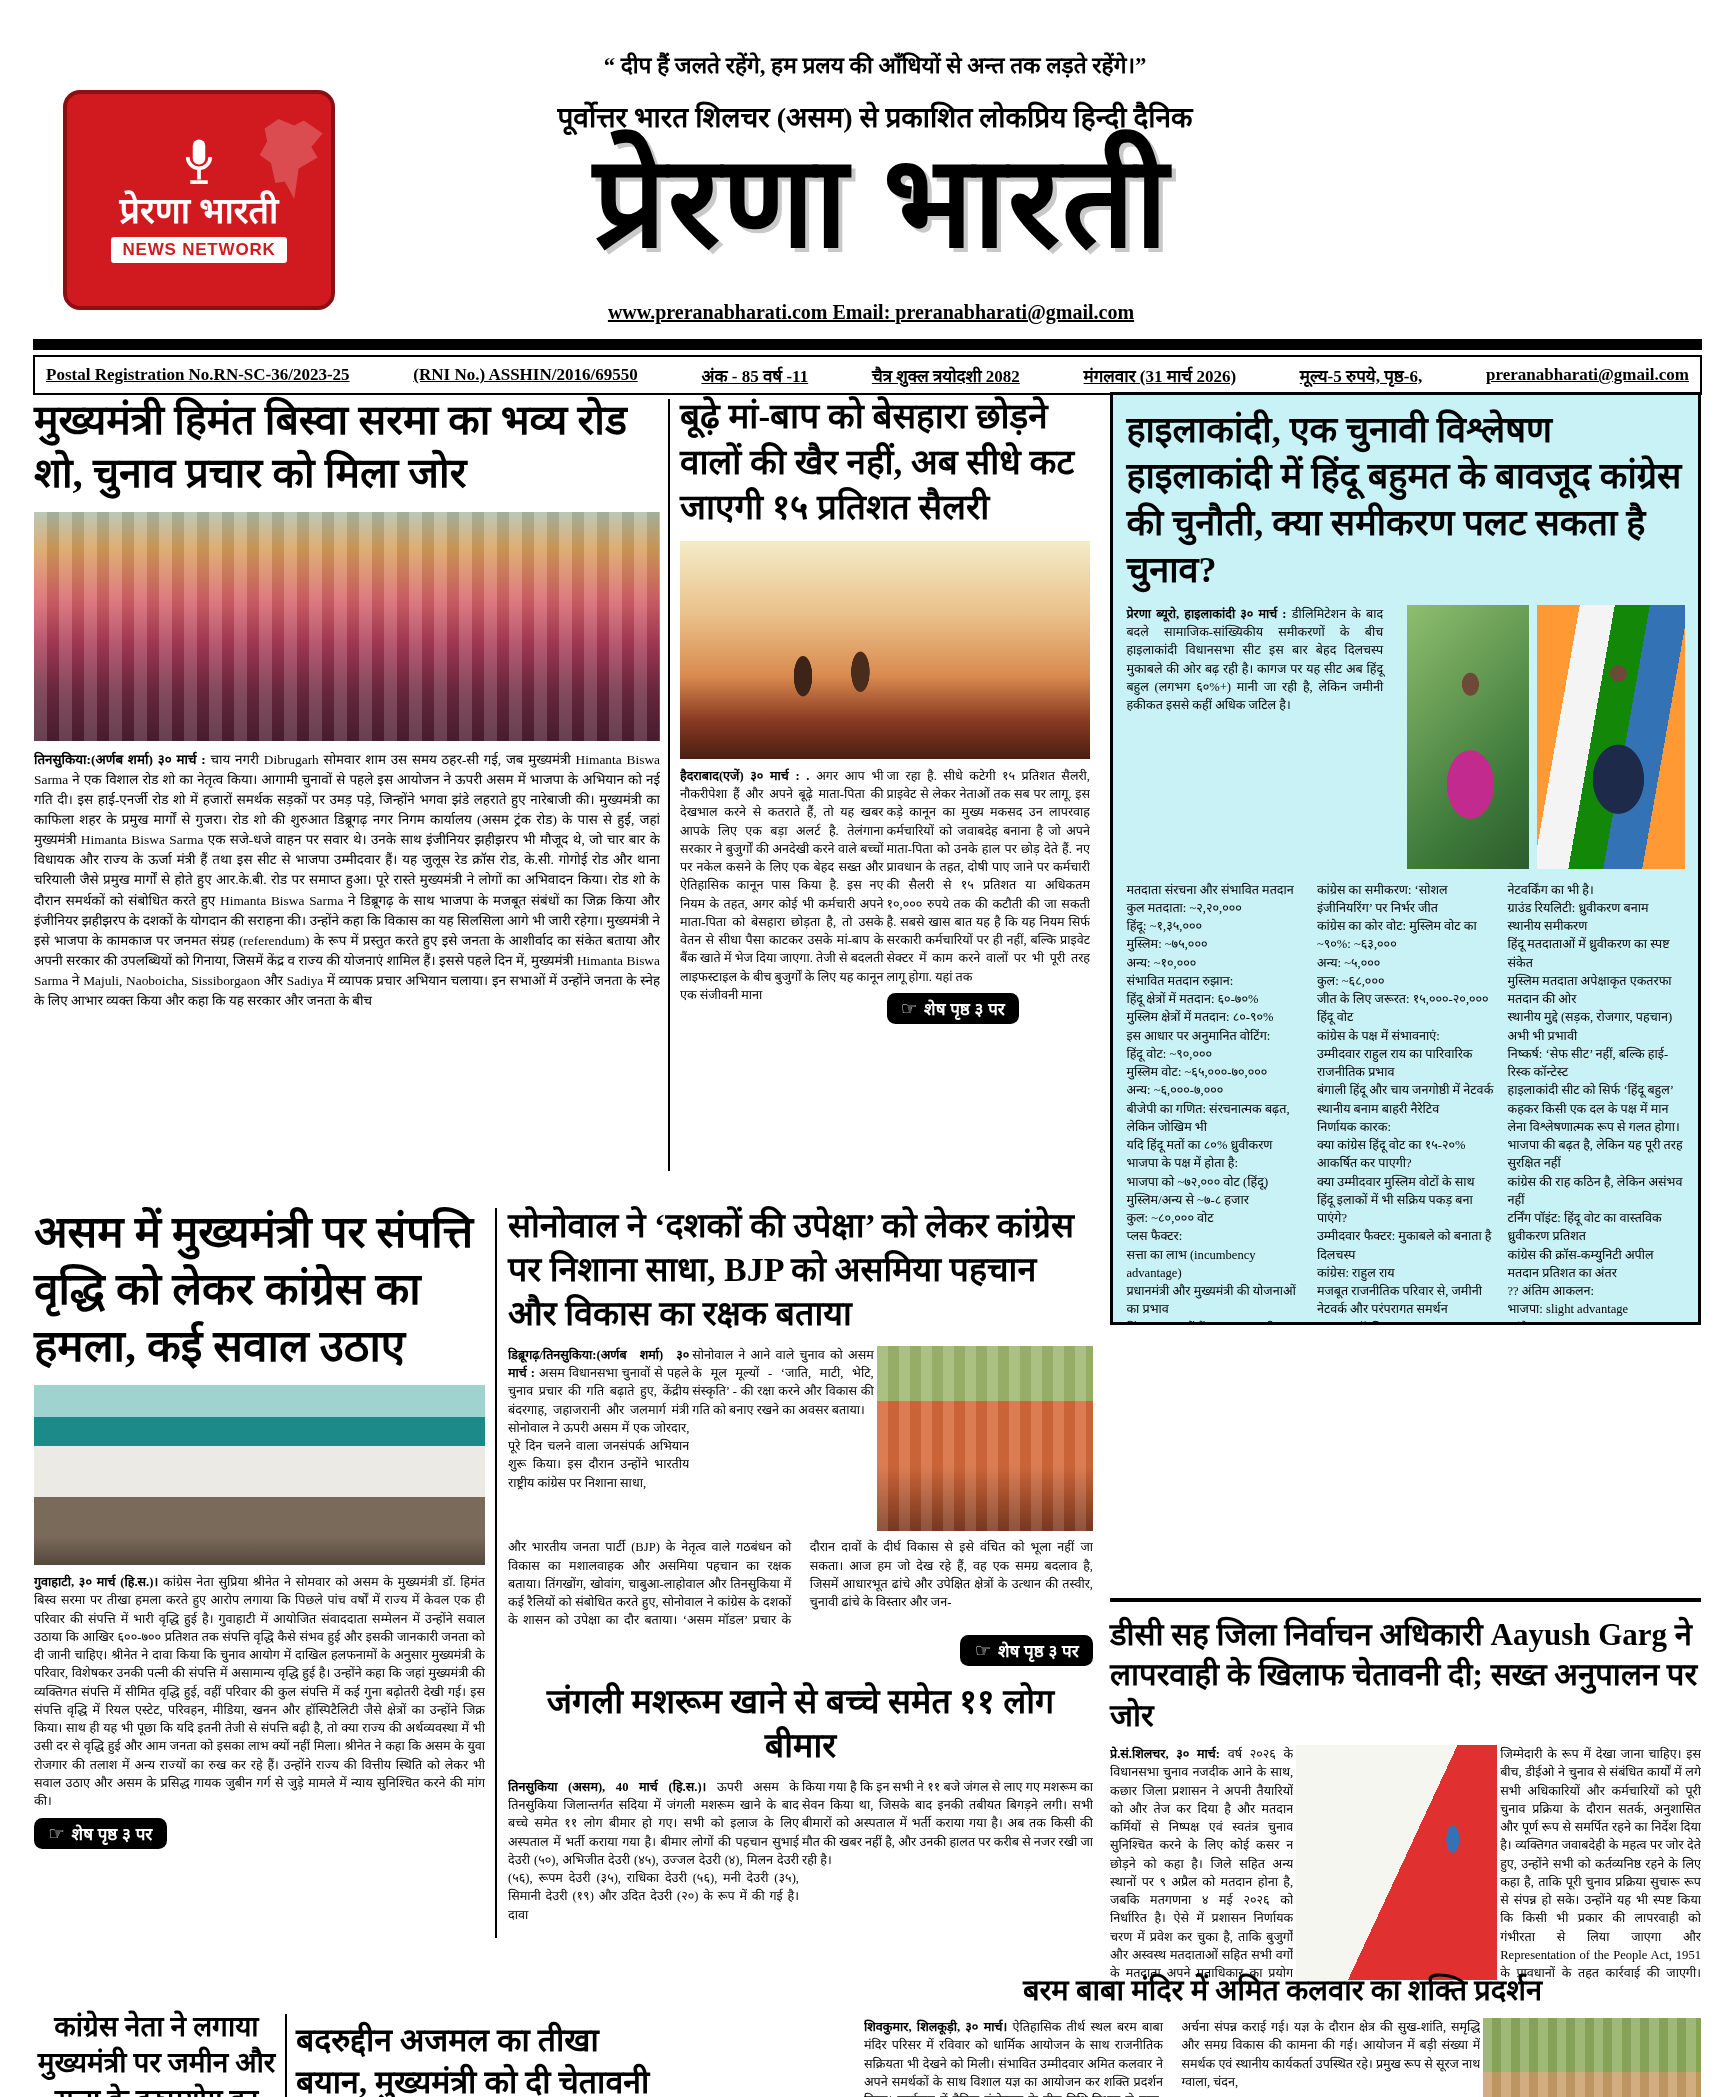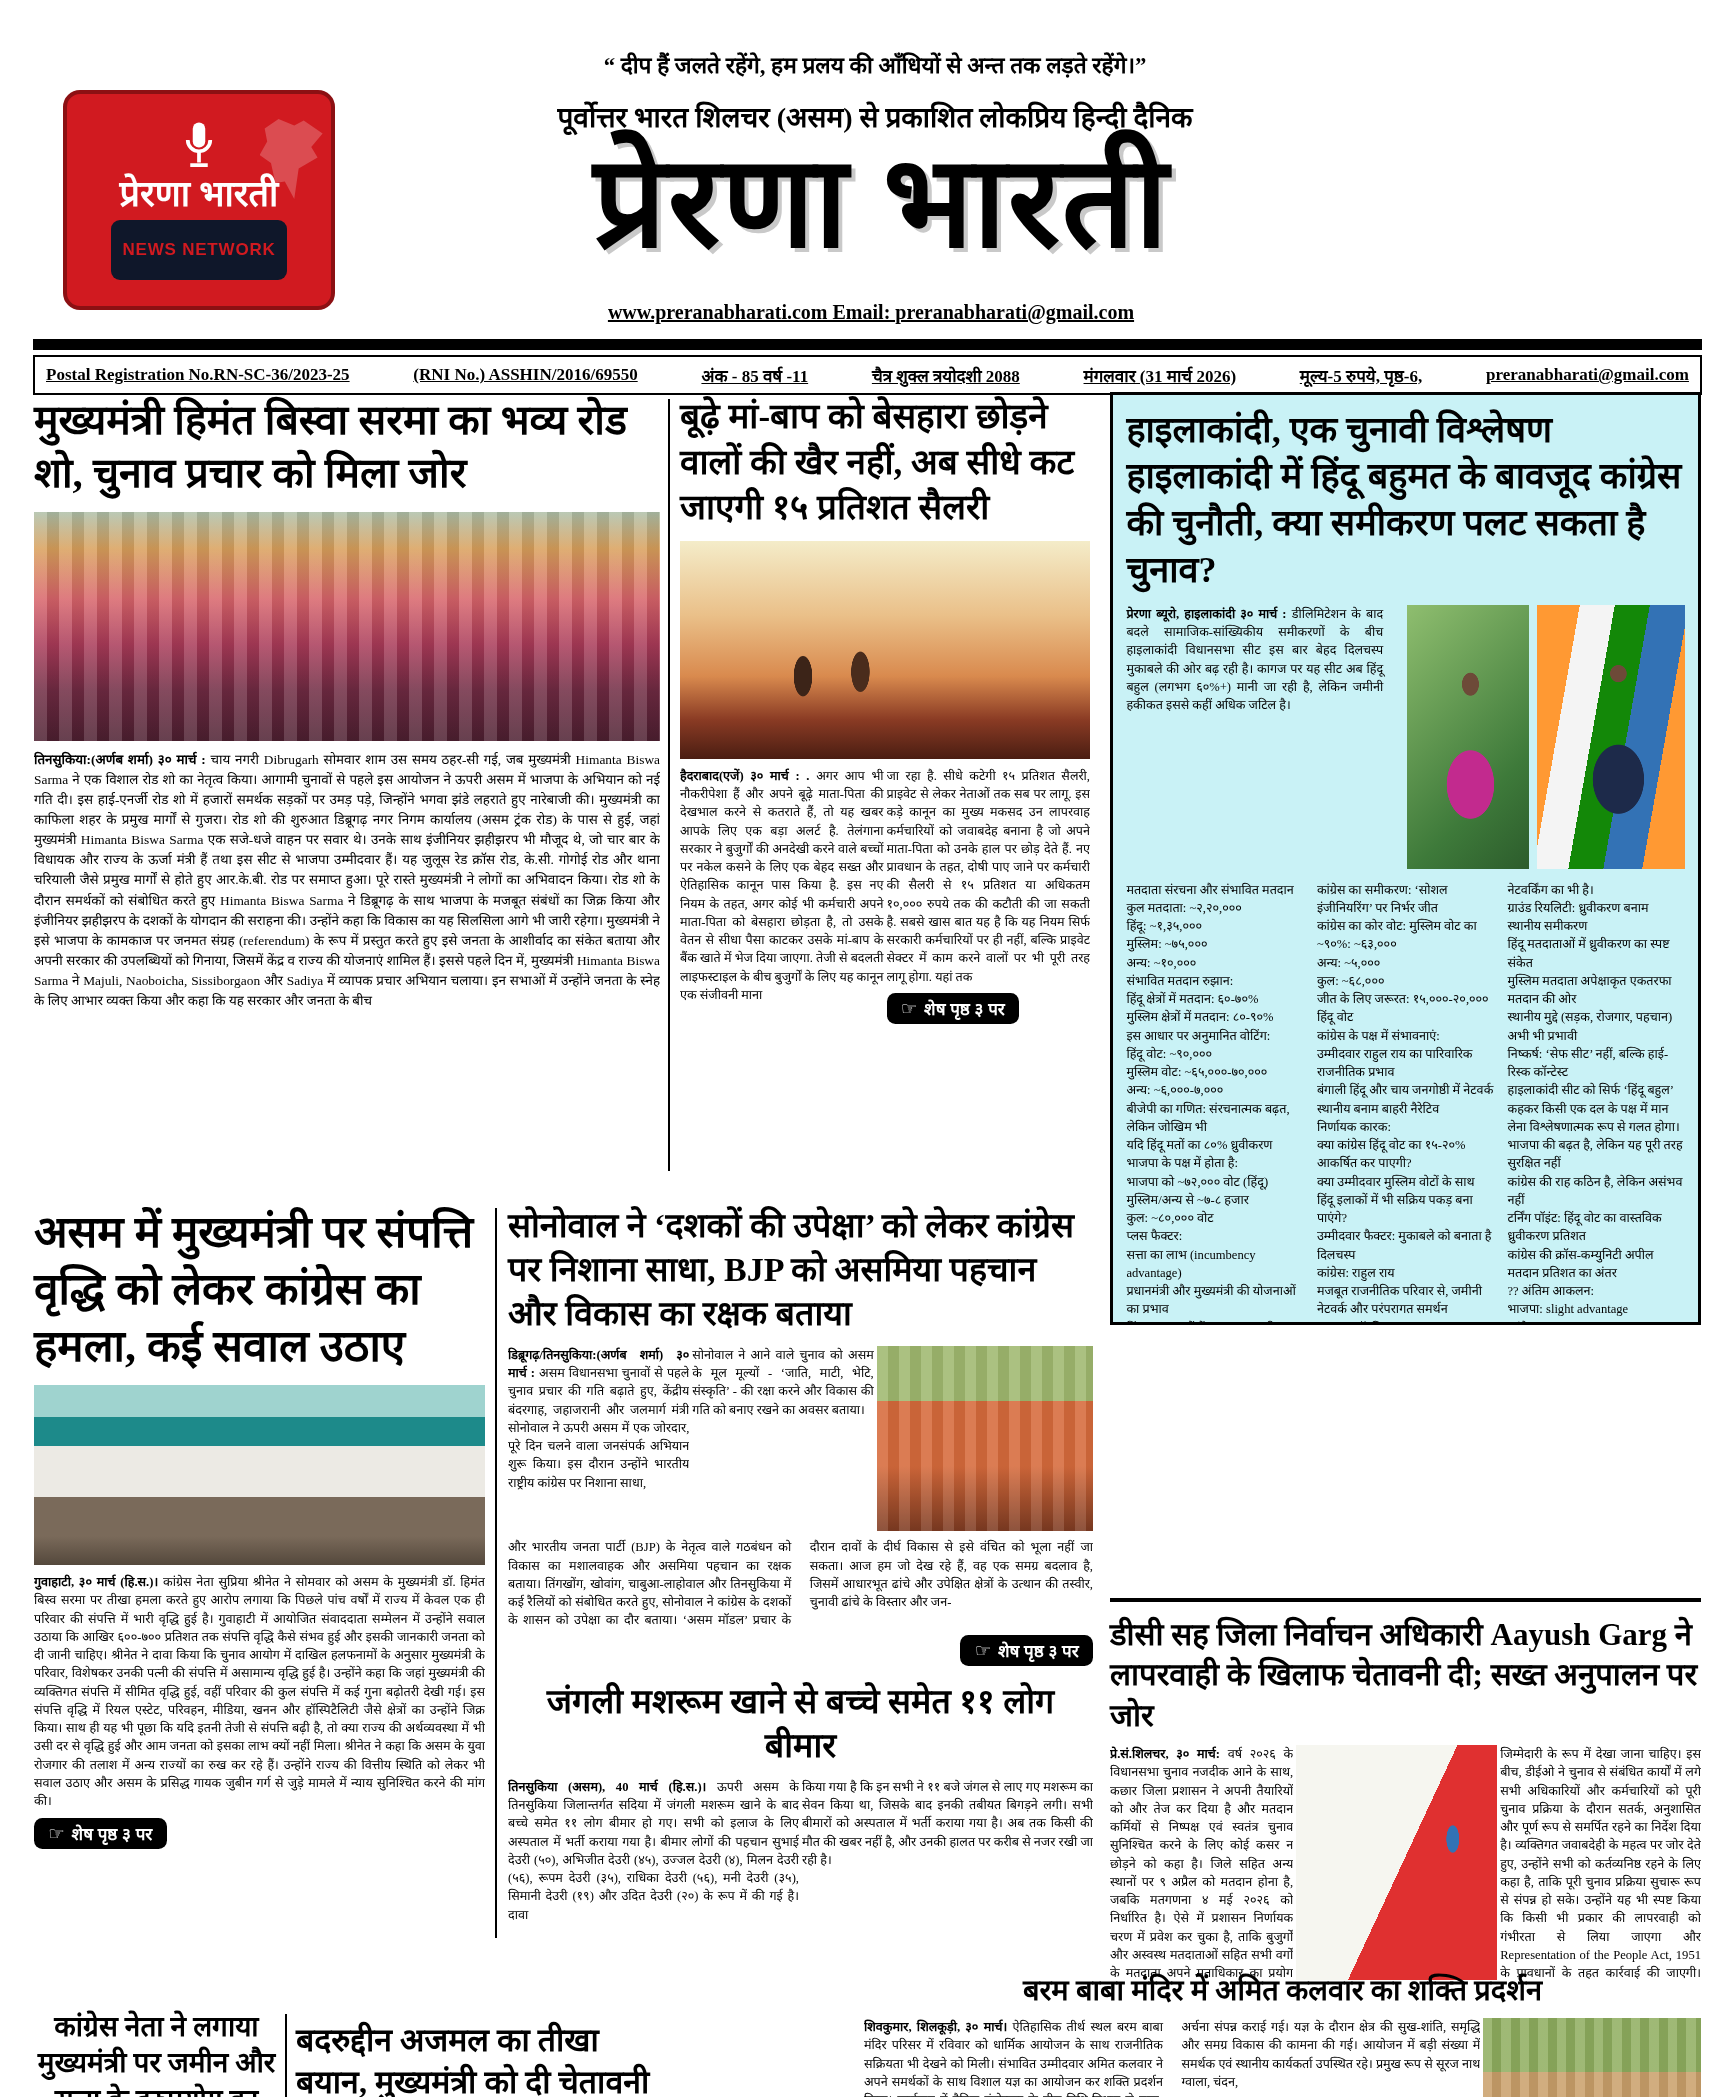--- a/index.html
+++ b/index.html
@@ -16,21 +16,21 @@
   
   .m-quote{font-size:22.7px;font-weight:bold;}
   .m-sub{font-size:28px;font-weight:900;}
   .m-title{font-size:128px;font-weight:900;line-height:1.02;letter-spacing:1.7px;
            text-shadow:4.2px 4.2px 0 #c9c9c9;}
   .m-web{font-size:20px;font-weight:bold;text-decoration:underline;}
   .logo-box{width:100%;height:100%;background:#d11a20;border:4.2px solid #8c1013;border-radius:17px;
             display:flex;flex-direction:column;align-items:center;justify-content:center;gap:5.9px;
             position:relative;overflow:hidden;}
   .logo-name{color:#fff;font-size:36px;font-weight:900;line-height:1.05;text-align:center;}
-  .logo-net{background:#0f172a;color:#d11a20;font-weight:800;font-size:17px;padding:20px 11px;border-radius:9px;
+  .logo-net{background:#ffffff;color:#d11a20;font-weight:800;font-size:17px;padding:3px 11px;border-radius:3px;
             font-family:"Liberation Sans","DejaVu Sans",sans-serif;letter-spacing:0.8px;}
   .logo-map{position:absolute;right:8.4px;top:25px;width:63px;height:80px;background:#fff;opacity:.22;
             clip-path:polygon(30% 0,55% 8%,70% 2%,100% 18%,82% 35%,92% 48%,62% 62%,55% 100%,40% 78%,25% 80%,18% 55%,0 45%,12% 28%,8% 12%);}
 
   
   .infobar-outer{border-top:11px solid #000;padding-top:5px;text-decoration:underline;}
   .infobar-box{border:2.1px solid #000;display:flex;align-items:center;justify-content:space-between;gap:12.6px;
                padding:6.7px 11px;font-weight:bold;font-size:17px;white-space:nowrap;}
 
   
@@ -107,21 +107,21 @@
   <div class="abs m-sub center" style="left:361px;top:97px;width:1028px;">पूर्वोत्तर भारत शिलचर (असम) से प्रकाशित लोकप्रिय हिन्दी दैनिक</div>
   <div class="abs m-quote center" style="left:361px;top:49px;width:1028px;">“ दीप हैं जलते रहेंगे, हम प्रलय की आँधियों से अन्त तक लड़ते रहेंगे।”</div>
   <div class="abs m-title center" style="left:294px;top:138px;width:1175px;">प्रेरणा भारती</div>
   <div class="abs m-web center" style="left:378px;top:301px;width:986px;">www.preranabharati.com   Email: preranabharati@gmail.com</div>
 
   <div class="abs infobar-outer" style="left:33px;top:339px;width:1669px;">
     <div class="infobar-box">
       <span>Postal Registration No.RN-SC-36/2023-25</span>
       <span>(RNI No.) ASSHIN/2016/69550</span>
       <span>अंक - 85 वर्ष -11</span>
-      <span>चैत्र शुक्ल त्रयोदशी  2088</span>
+      <span>चैत्र शुक्ल त्रयोदशी  2082</span>
       <span>मंगलवार (31 मार्च 2026)</span>
       <span>मूल्य-5 रुपये, पृष्ठ-6,</span>
       <span>preranabharati@gmail.com</span>
     </div>
   </div>
 
   <div class="abs" style="left:34px;top:394px;width:626px;">
     <div class="hl" style="font-size:41px;">मुख्यमंत्री हिमंत बिस्वा सरमा का भव्य रोड शो, चुनाव प्रचार को मिला जोर</div>
     <div class="photo ph-rally" style="height:229px;margin-top:11px;"></div>
     <div class="bt jt clip" style="margin-top:9.2px;max-height:436px;">

